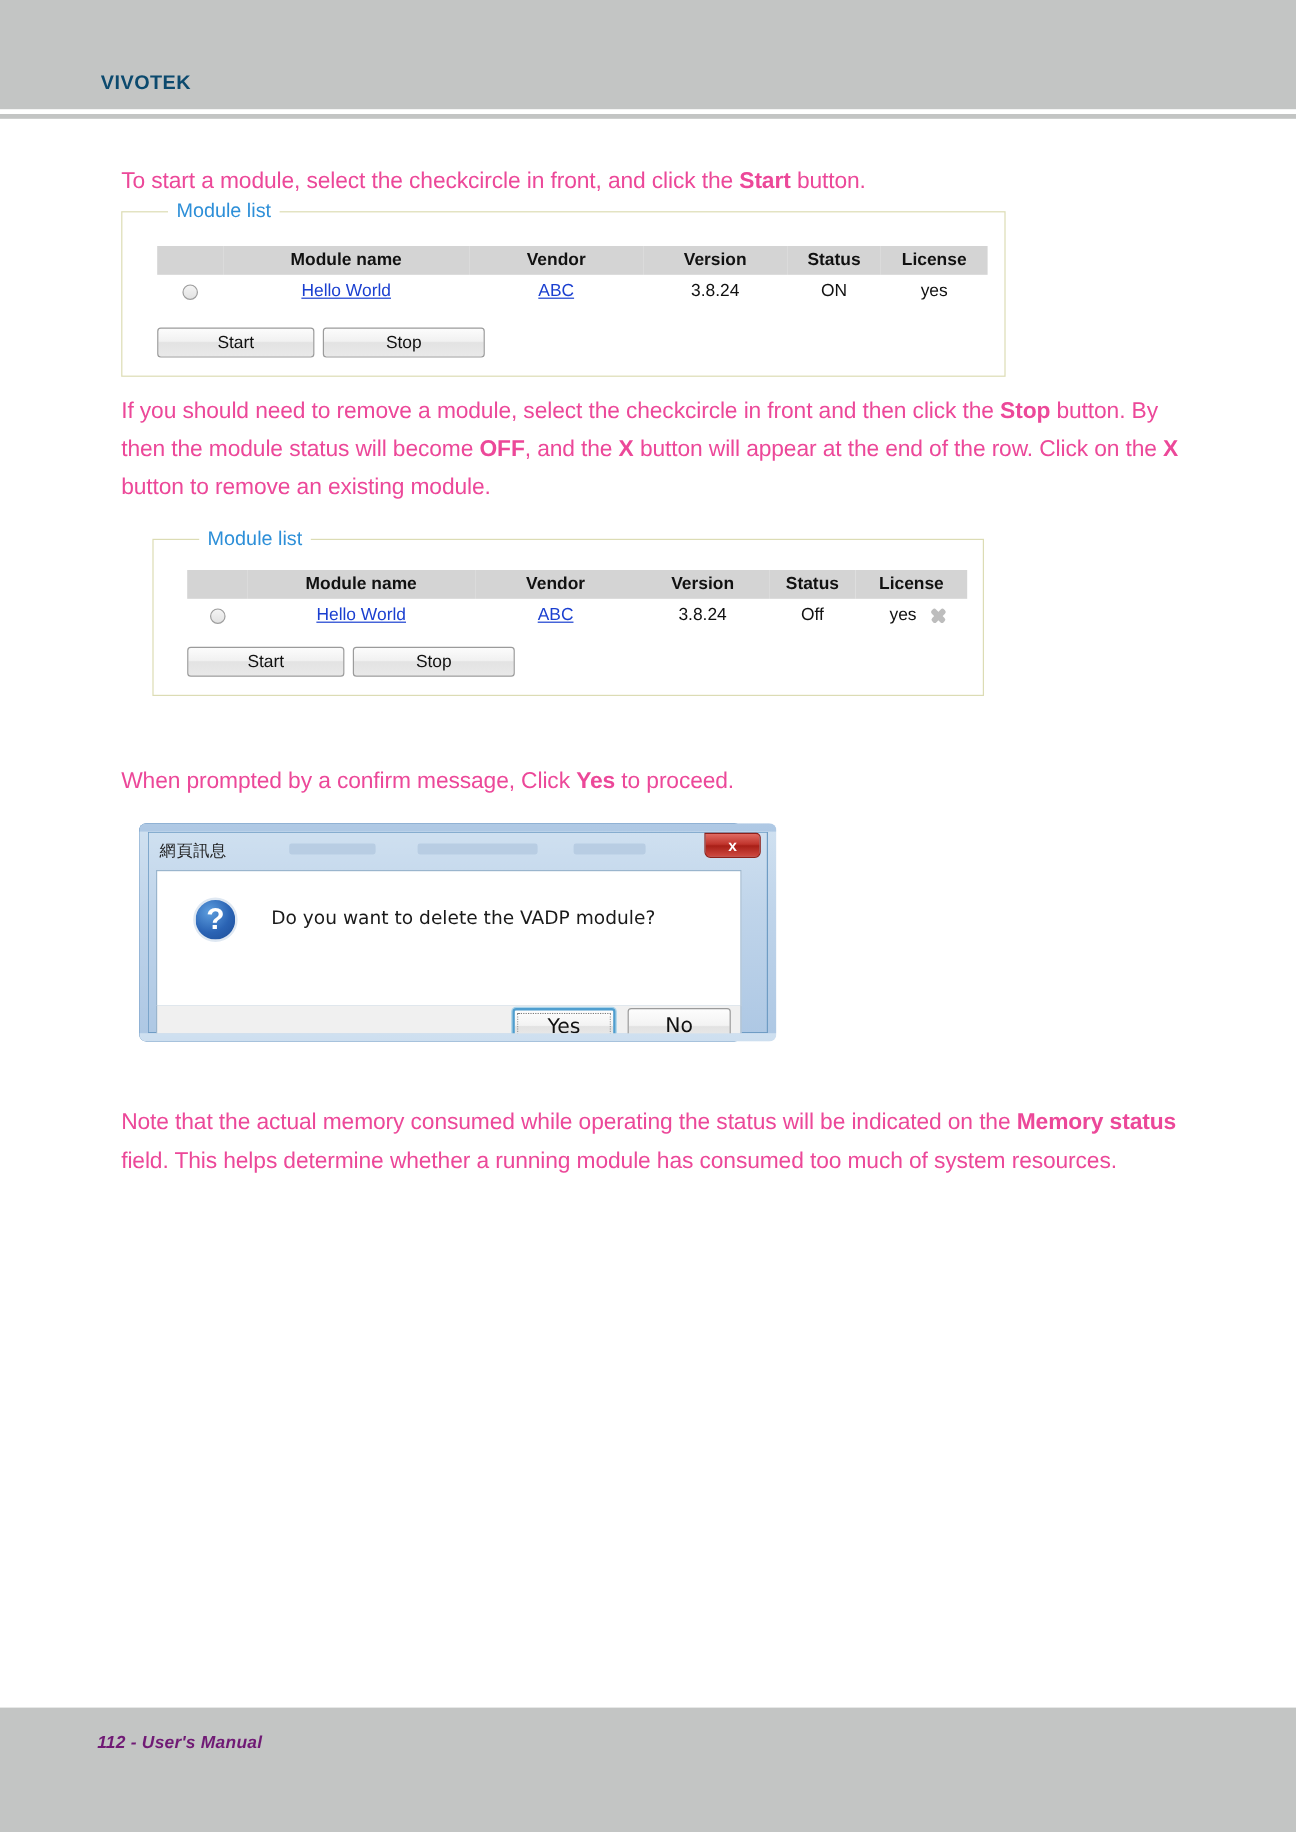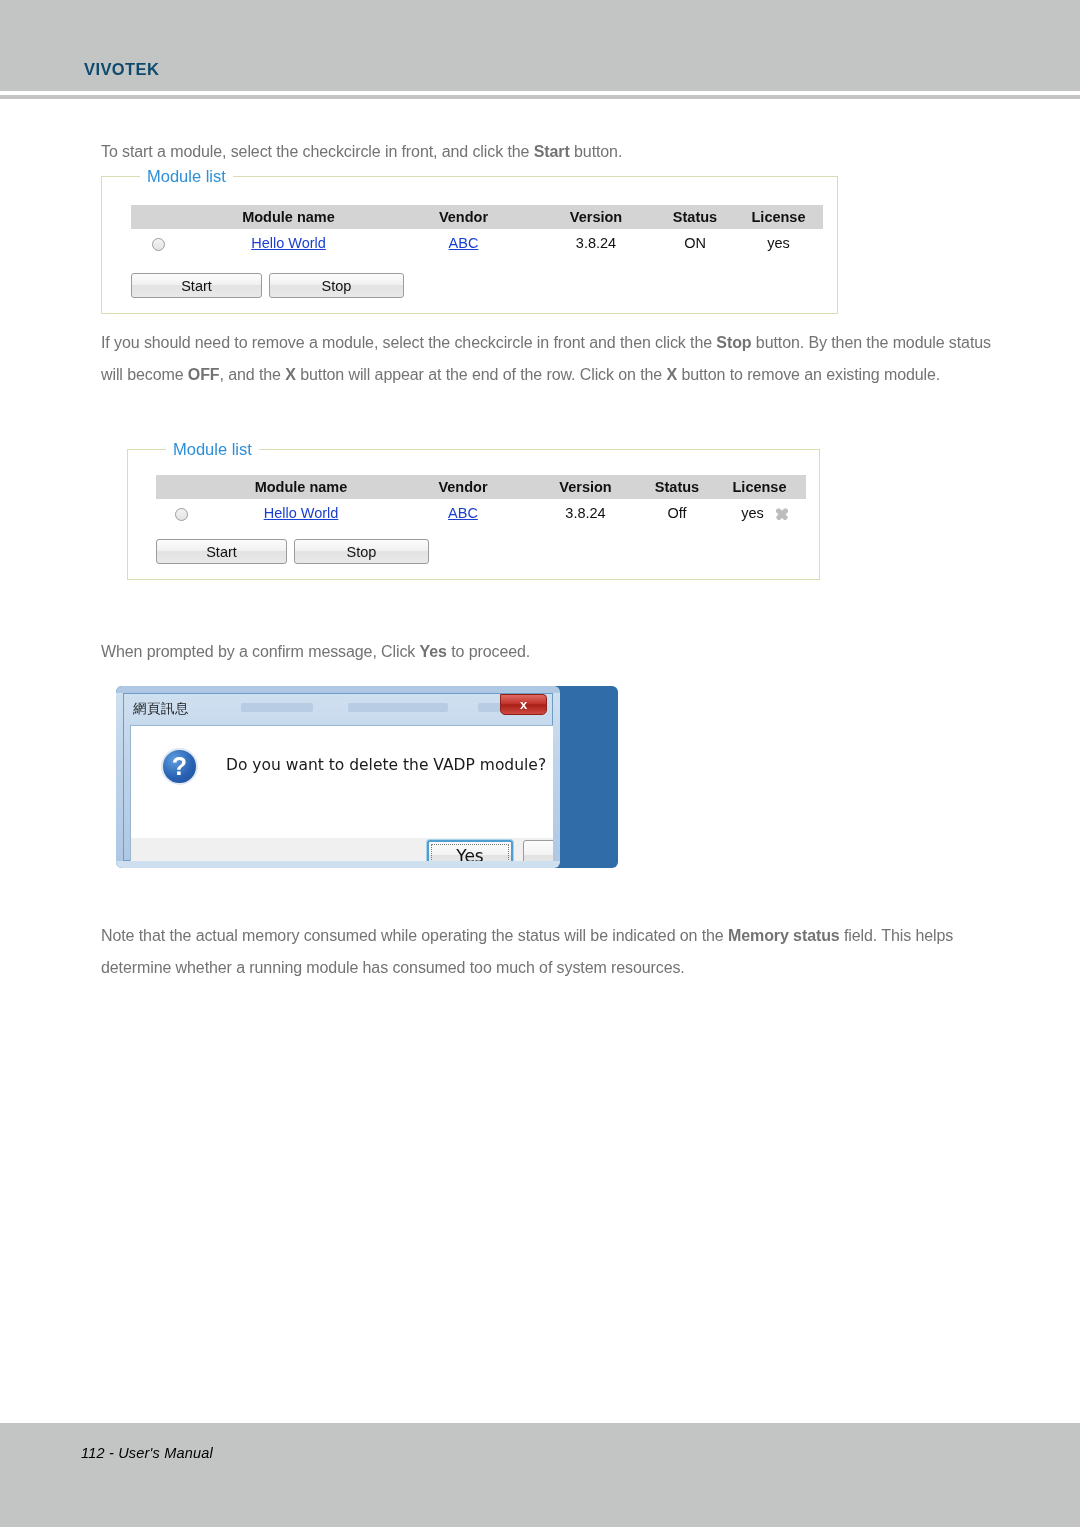--- a/index.html
+++ b/index.html
@@ -39,22 +39,22 @@
     left: 0;
     top: 95px;
     width: 1080px;
     height: 4px;
     background: #c3c5c4;
   }
 
   
   .para {
     position: absolute;
-    font-size: 16px;
-    color: #737373;
+    font-size: 19px;
+    color: #ec4899;
     line-height: 32px;
     letter-spacing: -0.1px;
   }
   .para b { font-weight: bold; }
 
   #para-start  { left: 101px; top: 136px; width: 880px; }
   #para-remove { left: 101px; top: 327px; width: 890px; }
   #para-prompt { left: 101px; top: 636px; width: 880px; }
   #para-note   { left: 101px; top: 920px; width: 900px; }
 
@@ -163,21 +163,21 @@
     top: 686px;
     width: 502px;
     height: 182px;
     background: #2f6ca8;
     border-radius: 6px;
   }
   .dialog-frame {
     position: absolute;
     left: 116px;
     top: 686px;
-    width: 444px;
+    width: 531px;
     height: 182px;
     border-radius: 6px;
     box-sizing: border-box;
     border: 7px solid rgba(255,255,255,0.0);
     background:
       linear-gradient(180deg,#cfe0f0 0%,#bfd4ea 40%,#aec8e4 100%);
     padding: 0;
     overflow: hidden;
     box-shadow: 0 0 0 1px #6f9cc4 inset;
   }
@@ -302,22 +302,22 @@
     width: 1080px;
     height: 104px;
     background: #c3c5c4;
   }
   .footer-text {
     position: absolute;
     left: 81px;
     top: 1445px;
     font-size: 14.5px;
     font-style: italic;
-    font-weight: normal;
-    color: #000000;
+    font-weight: bold;
+    color: #701a75;
     letter-spacing: 0.2px;
   }
 </style>
 </head>
 <body>
 
 <div class="header-bar">
   <div class="brand">VIVOTEK</div>
 </div>
 <div class="header-rule"></div>

